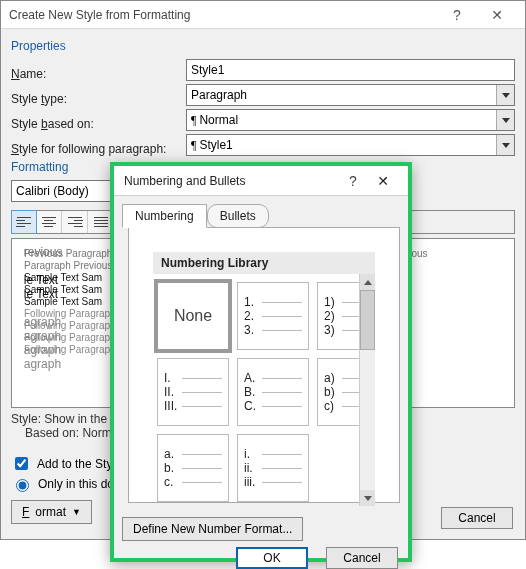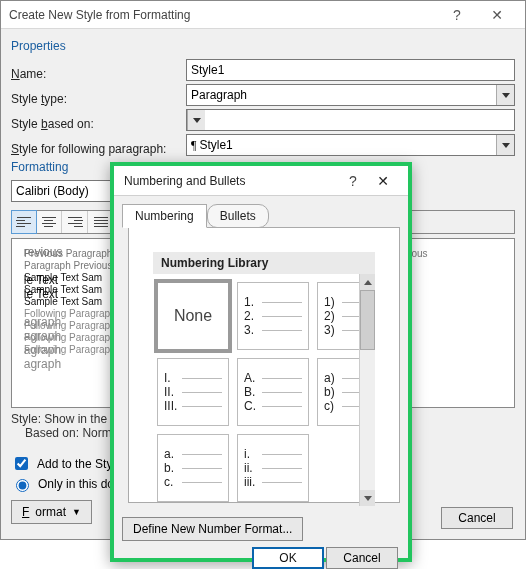--- a/index.html
+++ b/index.html
@@ -71,21 +71,21 @@
   .tile .row2 { display:flex; align-items:center; gap:4px; }
   .tile .mk { min-width:14px; color:#222; }
   .tile .dash { flex:1; height:1px; background:#bbb; margin-top:1px;}
   .scroll { position:absolute; right:0; top:0; width:16px; height:100%; background:#efefef; border-left:1px solid #ccc;}
   .scroll .thumb { background:#cfcfcf; border:1px solid #aaa; }
   .scroll .btnup, .scroll .btndn { height:16px; display:flex; align-items:center; justify-content:center; background:#e0e0e0; }
   .tri-up{width:0;height:0;border-left:4px solid transparent;border-right:4px solid transparent;border-bottom:5px solid #555;}
   .tri-dn{width:0;height:0;border-left:4px solid transparent;border-right:4px solid transparent;border-top:5px solid #555;}
 
   .linkbtn { height:24px; border:1px solid #888; background:#e8e8e8; padding:0 10px; display:inline-flex; align-items:center; margin-top:6px;}
-  .front-okc { display:flex; gap:2px; justify-content:flex-end; padding:6px 10px 0 10px;}
+  .front-okc { display:flex; gap:18px; justify-content:flex-end; padding:6px 10px 0 10px;}
   .btn.prim { border:2px solid #0a64ad; background:#fff; color:#111; line-height:18px;}
 </style>
 </head>
 <body>
 
 <div class="dlg-back">
   <div class="titlebar">
     <span class="ttl">Create New Style from Formatting</span>
     <span class="wbtn">?</span>
     <span class="wbtn">✕</span>
@@ -107,20 +107,21 @@
               <span class="chev"></span>
             </span>
         </div>
       </div>
     </div>
 
     <div class="row">
       <div class="lbl"><span>Style </span><span class="ul">b</span><span>ased on:</span></div>
       <div class="fld">
         <div class="combo">
+          <span class="cv"><span class="pill">¶ </span><span>Normal</span></span>
           <span class="dd">
               <span class="chev"></span>
             </span>
         </div>
       </div>
     </div>
 
     <div class="row">
       <div class="lbl"><span></span><span class="ul">S</span><span>tyle for following paragraph:</span></div>
       <div class="fld">

